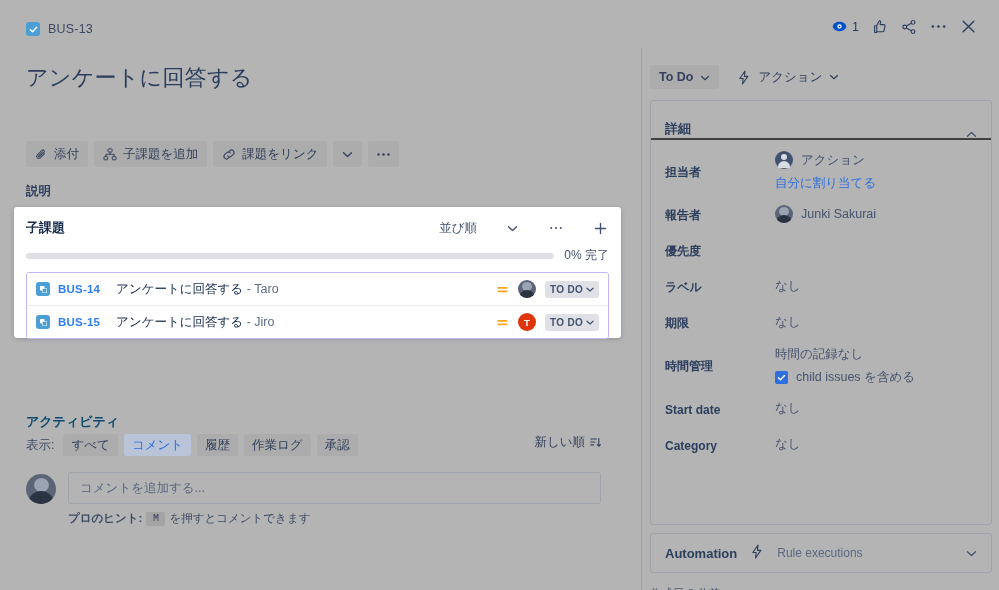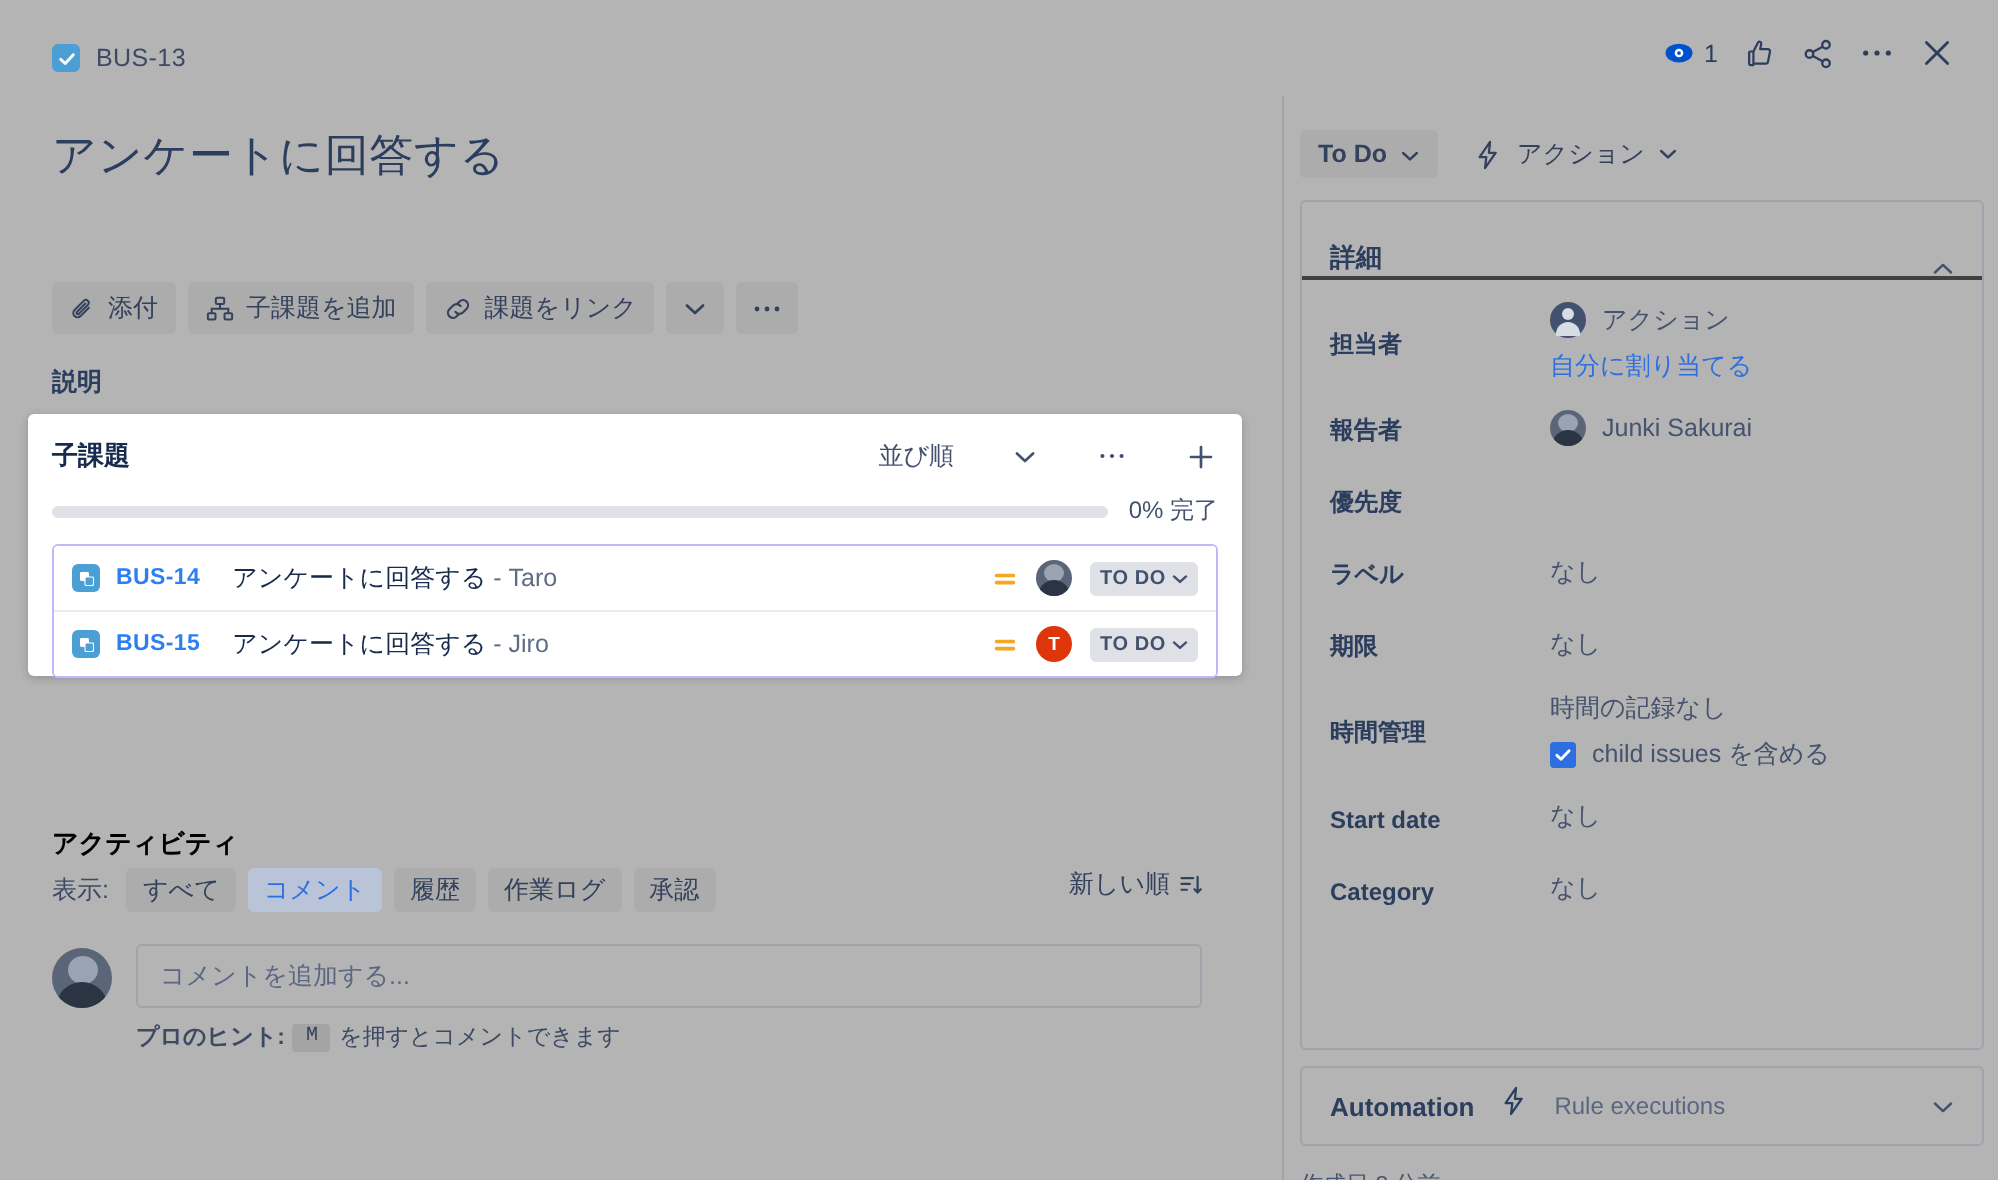--- a/index.html
+++ b/index.html
@@ -71,21 +71,21 @@
   .av-photo{background:#5b6578;position:relative;}
   .av-photo::before{content:"";position:absolute;left:4px;top:2px;width:10px;height:9px;border-radius:50%;background:#9aa3b2;}
   .av-photo::after{content:"";position:absolute;left:1px;bottom:0;width:16px;height:8px;border-radius:8px 8px 0 0;background:#2b3442;}
   .av-initial{background:#de350b;color:#fff;font-size:9.5px;font-weight:700;
     display:flex;align-items:center;justify-content:center;}
   .status-chip{height:17px;display:flex;align-items:center;gap:3px;padding:0 5px;border-radius:3px;
     background:#dfe1e6;font-size:10px;font-weight:700;letter-spacing:.3px;color:#42526e;cursor:pointer;}
   .status-chip svg{display:block;}
 
   
-  .act-title{position:absolute;left:26px;top:365px;font-size:13px;font-weight:700;color:#000000;}
+  .act-title{position:absolute;left:26px;top:365px;font-size:13px;font-weight:700;color:#0c4a6e;}
   .act-tabs{position:absolute;left:26px;top:386px;display:flex;align-items:center;gap:6px;}
   .act-show{font-size:12.5px;color:#3d4a63;margin-right:3px;}
   .tab{height:22px;display:flex;align-items:center;padding:0 8px;border-radius:3px;
     background:#acacac;font-size:12.5px;color:#33415c;cursor:pointer;}
   .tab.sel{background:#b9c4d8;color:#2d6fe0;}
   .sortnew{position:absolute;right:40px;top:386px;display:flex;align-items:center;gap:5px;
     font-size:12.5px;color:#33415c;cursor:pointer;}
   .sortnew svg{display:block;}
 
   .comment-row{position:absolute;left:26px;top:424px;display:flex;align-items:flex-end;gap:12px;width:575px;}

